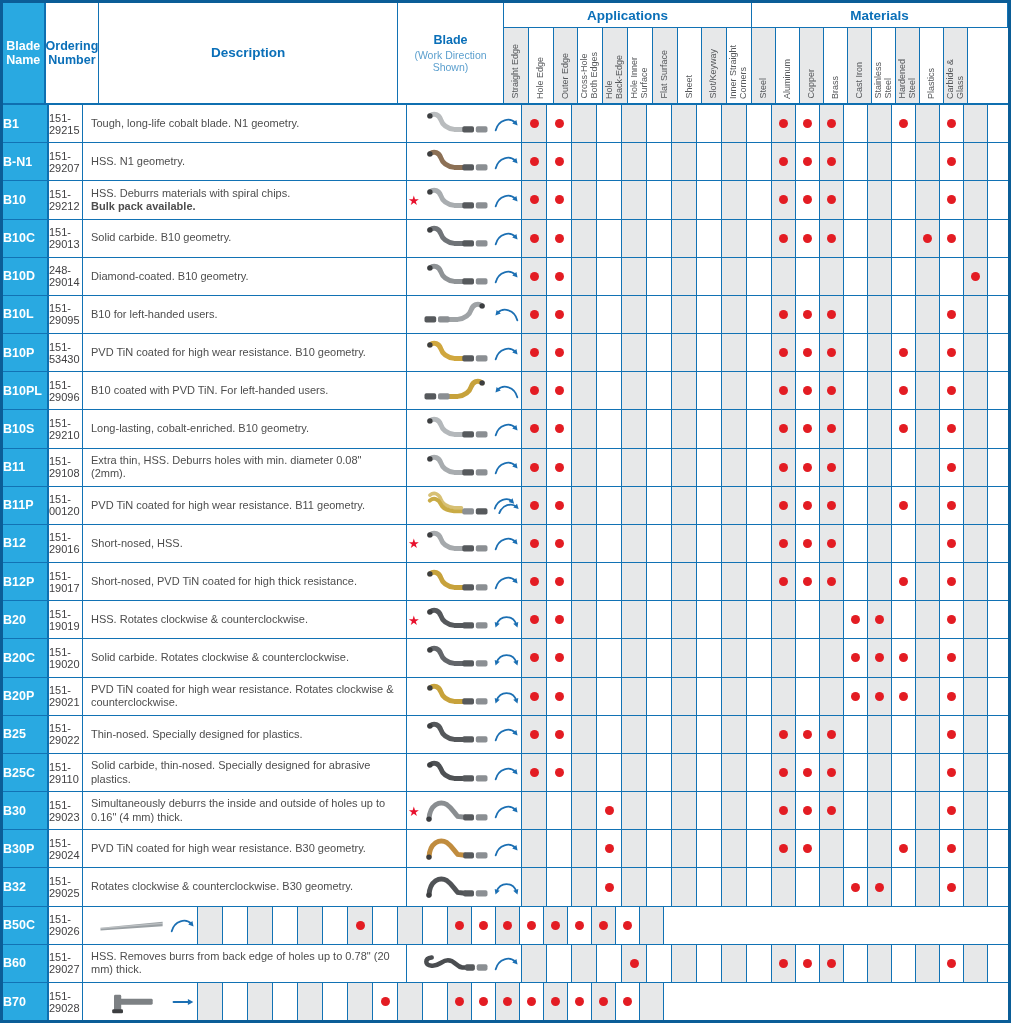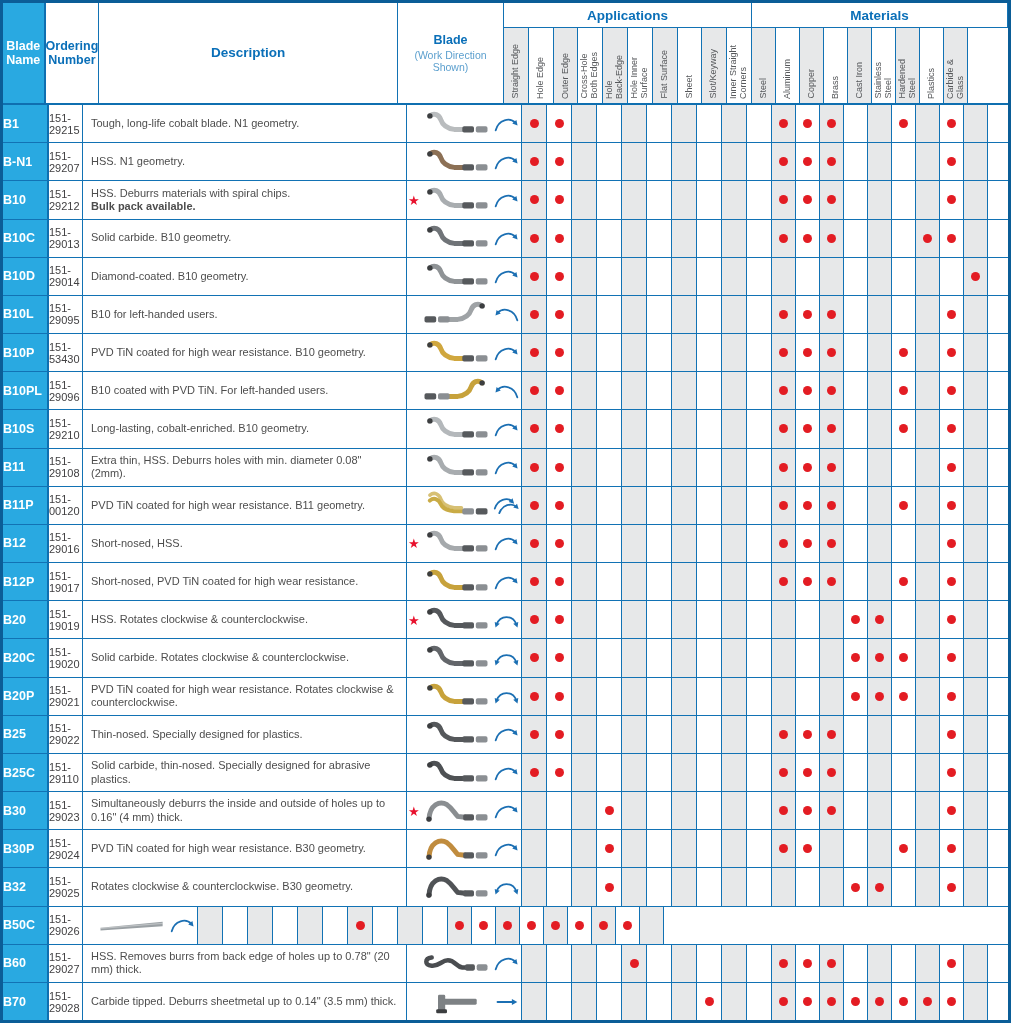--- a/index.html
+++ b/index.html
@@ -363,21 +363,21 @@
         <div class="cell cdot mat shade" title="Hardened Steel">
           <span class="dot"></span>
         </div>
         <div class="cell cdot mat" title="Plastics">
           <span class="dot"></span>
         </div>
         <div class="cell cdot mat shade" title="Carbide &amp; Glass"></div>
       </div>
       <div class="trow">
     <div class="cell cname">B10D</div>
-    <div class="cell corder">151-29014</div>
+    <div class="cell corder">248-29014</div>
     <div class="cell cdesc">
       <span class="d1">Diamond-coated. B10 geometry.</span>
 
     </div>
     <div class="cell cblade">
 
       <svg class="blade-svg" viewBox="0 0 80 32">
             <path d="M11 7 C16 3 21 6 23 11 C25 17 30 21 38 22 L50 22" fill="none" stroke="#8f9396" stroke-width="5.5" stroke-linecap="round"></path>
             <circle cx="11" cy="7" r="3" fill="#3c3e40"></circle>
             <rect x="47" y="18.5" width="13" height="7" rx="2" fill="#56595c"></rect>
@@ -785,21 +785,21 @@
         <div class="cell cdot mat shade" title="Hardened Steel"></div>
         <div class="cell cdot mat" title="Plastics">
           <span class="dot"></span>
         </div>
         <div class="cell cdot mat shade" title="Carbide &amp; Glass"></div>
       </div>
       <div class="trow">
     <div class="cell cname">B12P</div>
     <div class="cell corder">151-19017</div>
     <div class="cell cdesc">
-      <span class="d1">Short-nosed, PVD TiN coated for high wear resistance.</span>
+      <span class="d1">Short-nosed, PVD TiN coated for high thick resistance.</span>
 
     </div>
     <div class="cell cblade">
 
       <svg class="blade-svg" viewBox="0 0 80 32">
             <path d="M11 7 C16 3 21 6 23 11 C25 17 30 21 38 22 L50 22" fill="none" stroke="#c7a23b" stroke-width="5.5" stroke-linecap="round"></path>
             <circle cx="11" cy="7" r="3" fill="#3c3e40"></circle>
             <rect x="47" y="18.5" width="13" height="7" rx="2" fill="#56595c"></rect>
             <rect x="62" y="18.5" width="13" height="7" rx="2" fill="#8b8f93"></rect>
           </svg>
@@ -1349,24 +1349,20 @@
         <div class="cell cdot mat" title="Stainless Steel"></div>
         <div class="cell cdot mat shade" title="Hardened Steel"></div>
         <div class="cell cdot mat" title="Plastics">
           <span class="dot"></span>
         </div>
         <div class="cell cdot mat shade" title="Carbide &amp; Glass"></div>
       </div>
       <div class="trow">
     <div class="cell cname">B70</div>
     <div class="cell corder">151-29028</div>
-    <div class="cell cdesc">
-      <span class="d1">Carbide tipped. Deburrs sheetmetal up to 0.14" (3.5 mm) thick.</span>
-
-    </div>
     <div class="cell cblade">
 
       <svg class="blade-svg" viewBox="0 0 80 32">
             <rect x="20" y="8" width="8" height="20" rx="1.5" fill="#7d8184"></rect>
             <rect x="25" y="12.5" width="38" height="6.5" rx="1.5" fill="#7d8184"></rect>
             <rect x="18" y="24" width="12" height="4.5" rx="1.5" fill="#3c3e40"></rect>
           </svg>
       <svg class="arrow-svg" viewBox="0 0 30 26">
             <path d="M5 13 L22 13" fill="none" stroke="#1b6fb3" stroke-width="2" stroke-linecap="round"></path>
             <polygon points="27,13 21,9.8 21,16.2" fill="#1b6fb3"></polygon>

